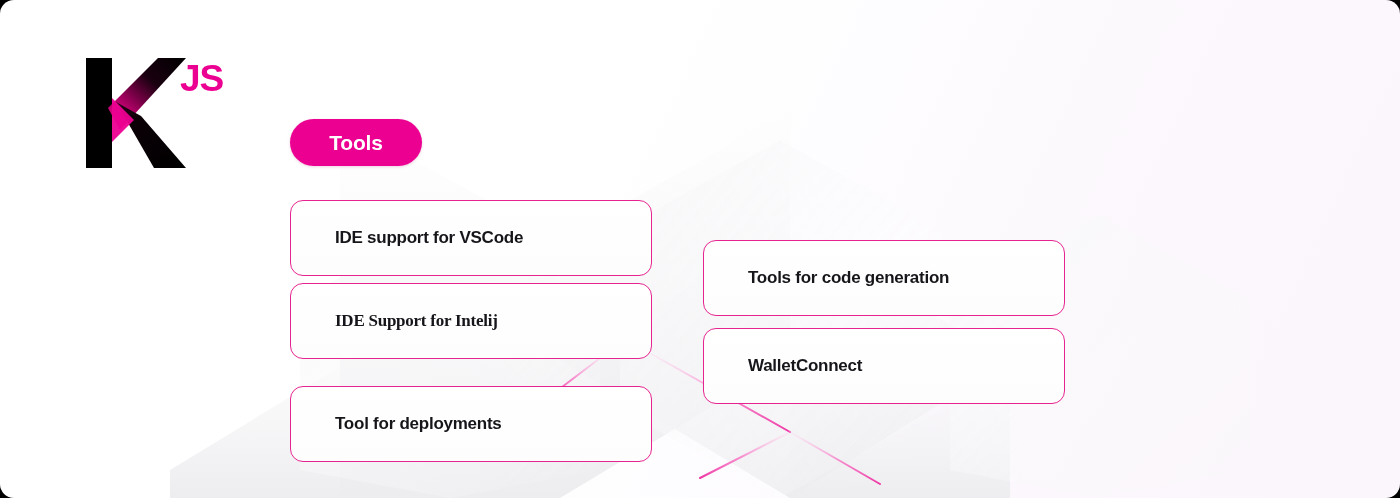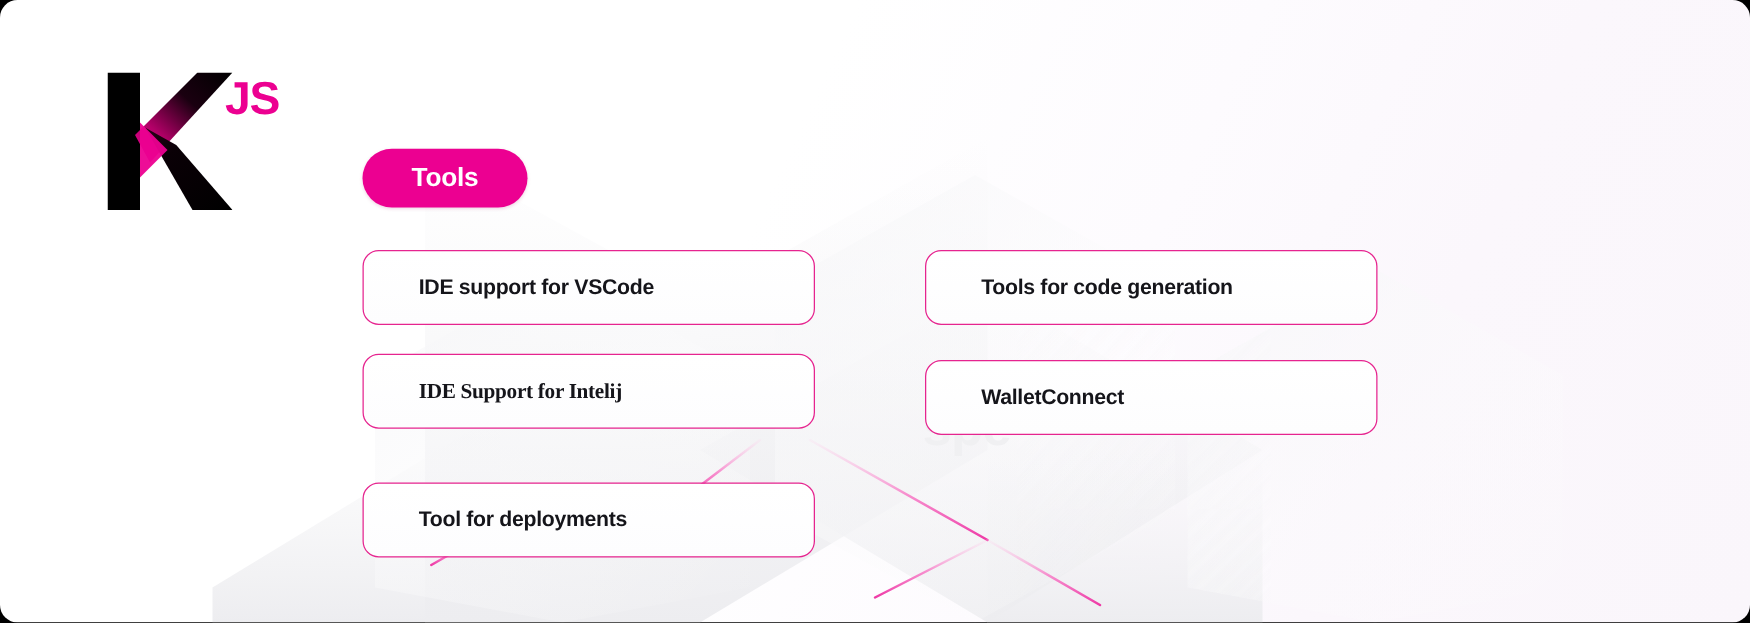--- a/index.html
+++ b/index.html
@@ -81,38 +81,38 @@
     color: #ffffff;
     font-size: 21px;
     font-weight: 700;
     letter-spacing: -0.2px;
   }
 
   
   .card {
     position: absolute;
     width: 362px;
-    height: 60px;
+    height: 76px;
     border: 1.8px solid #e6248f;
     border-radius: 13px;
     background: linear-gradient(180deg, #ffffff 0%, #fdfdfe 100%);
     display: flex;
     align-items: center;
   }
   .card-label {
     margin-left: 44px;
     font-size: 17px;
     font-weight: 700;
     color: #15151a;
     letter-spacing: -0.25px;
     white-space: nowrap;
   }
 
   .col-left  { left: 290px; }
-  .col-right { left: 740px; }
+  .col-right { left: 703px; margin-top: 40px; }
 
   .row-1 { top: 200px; }
   .row-2 { top: 283px; font-family: Liberation Serif, serif; }
   .row-3 { top: 366px; margin-top: 20px; }
   .row-2r { top: 288px; text-align: right; }
 </style>
 </head>
 <body>
 
 <div id="slide">

